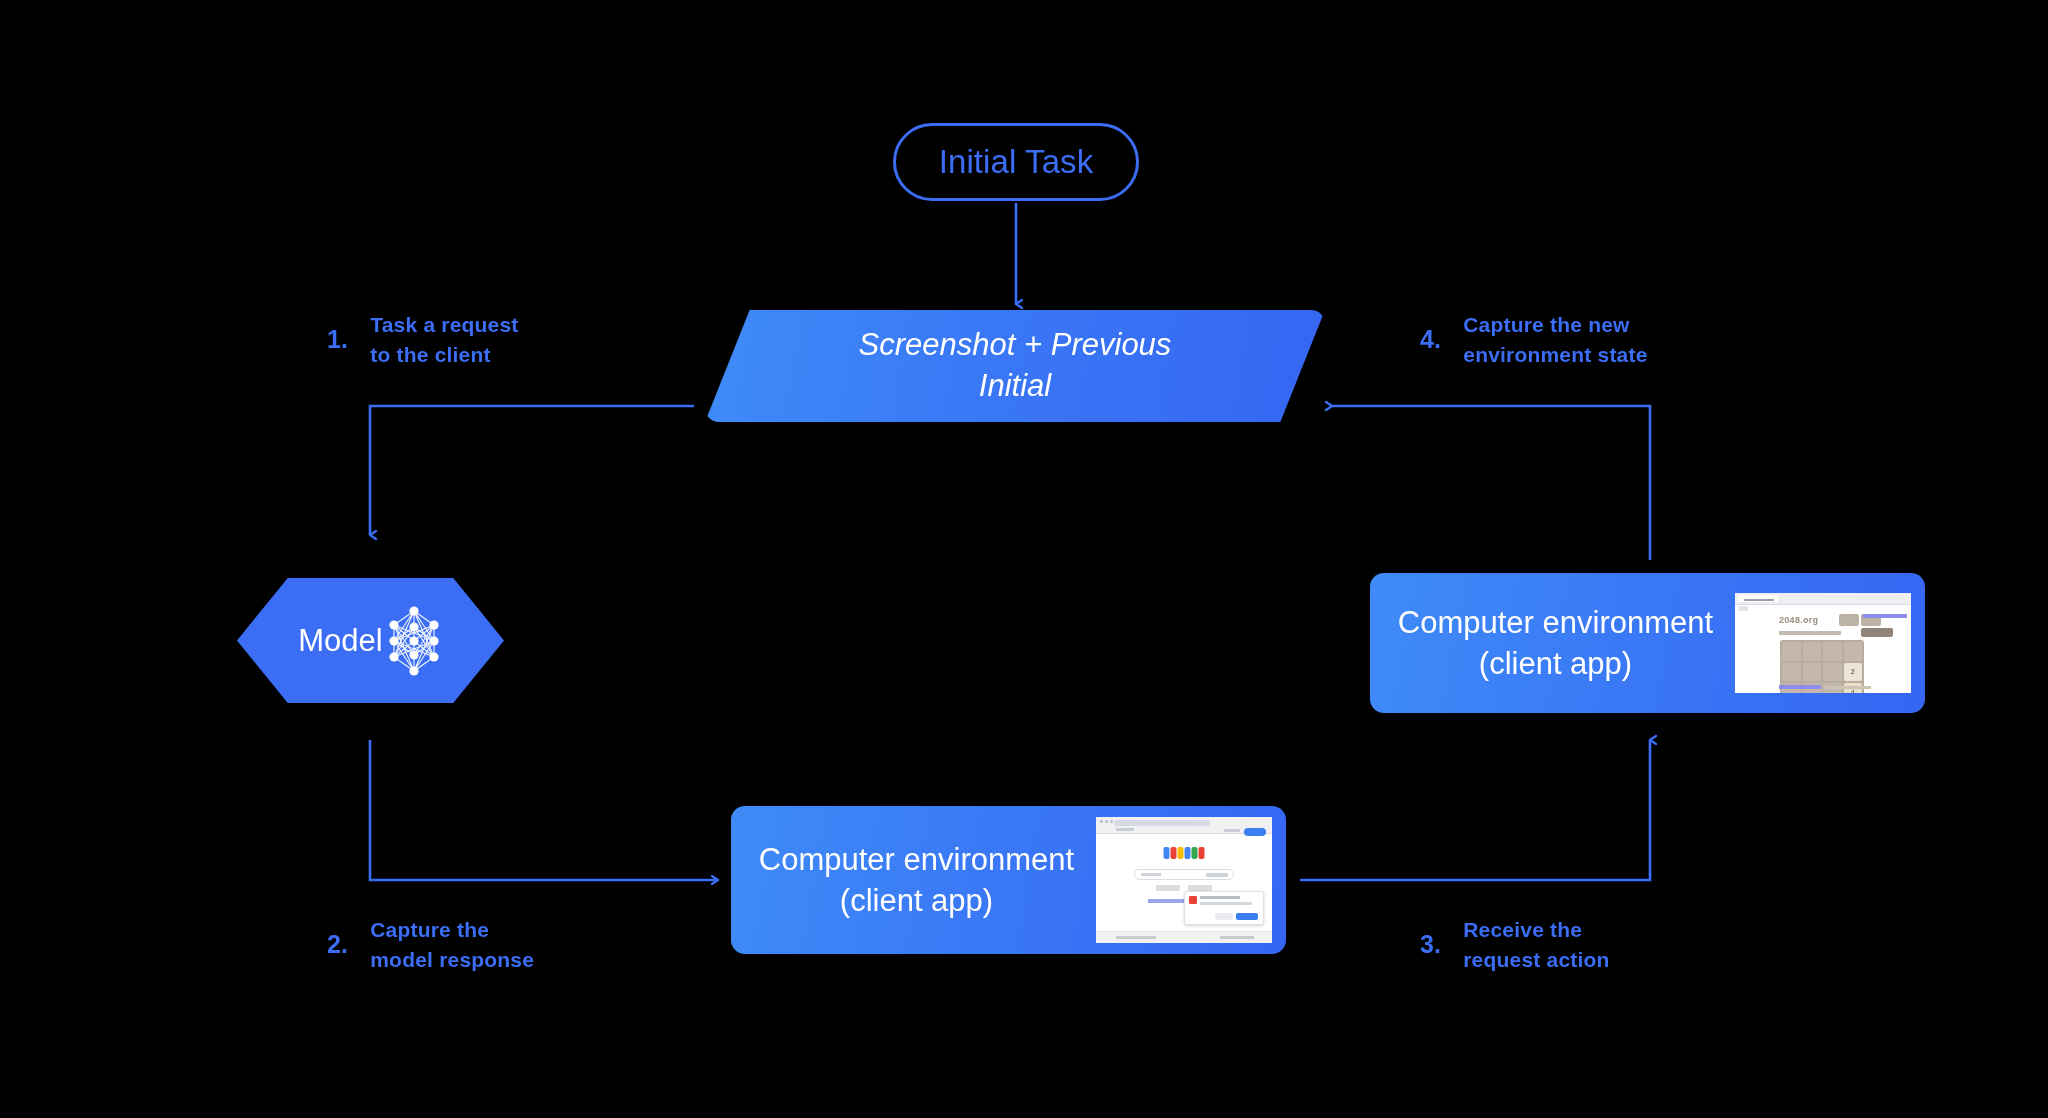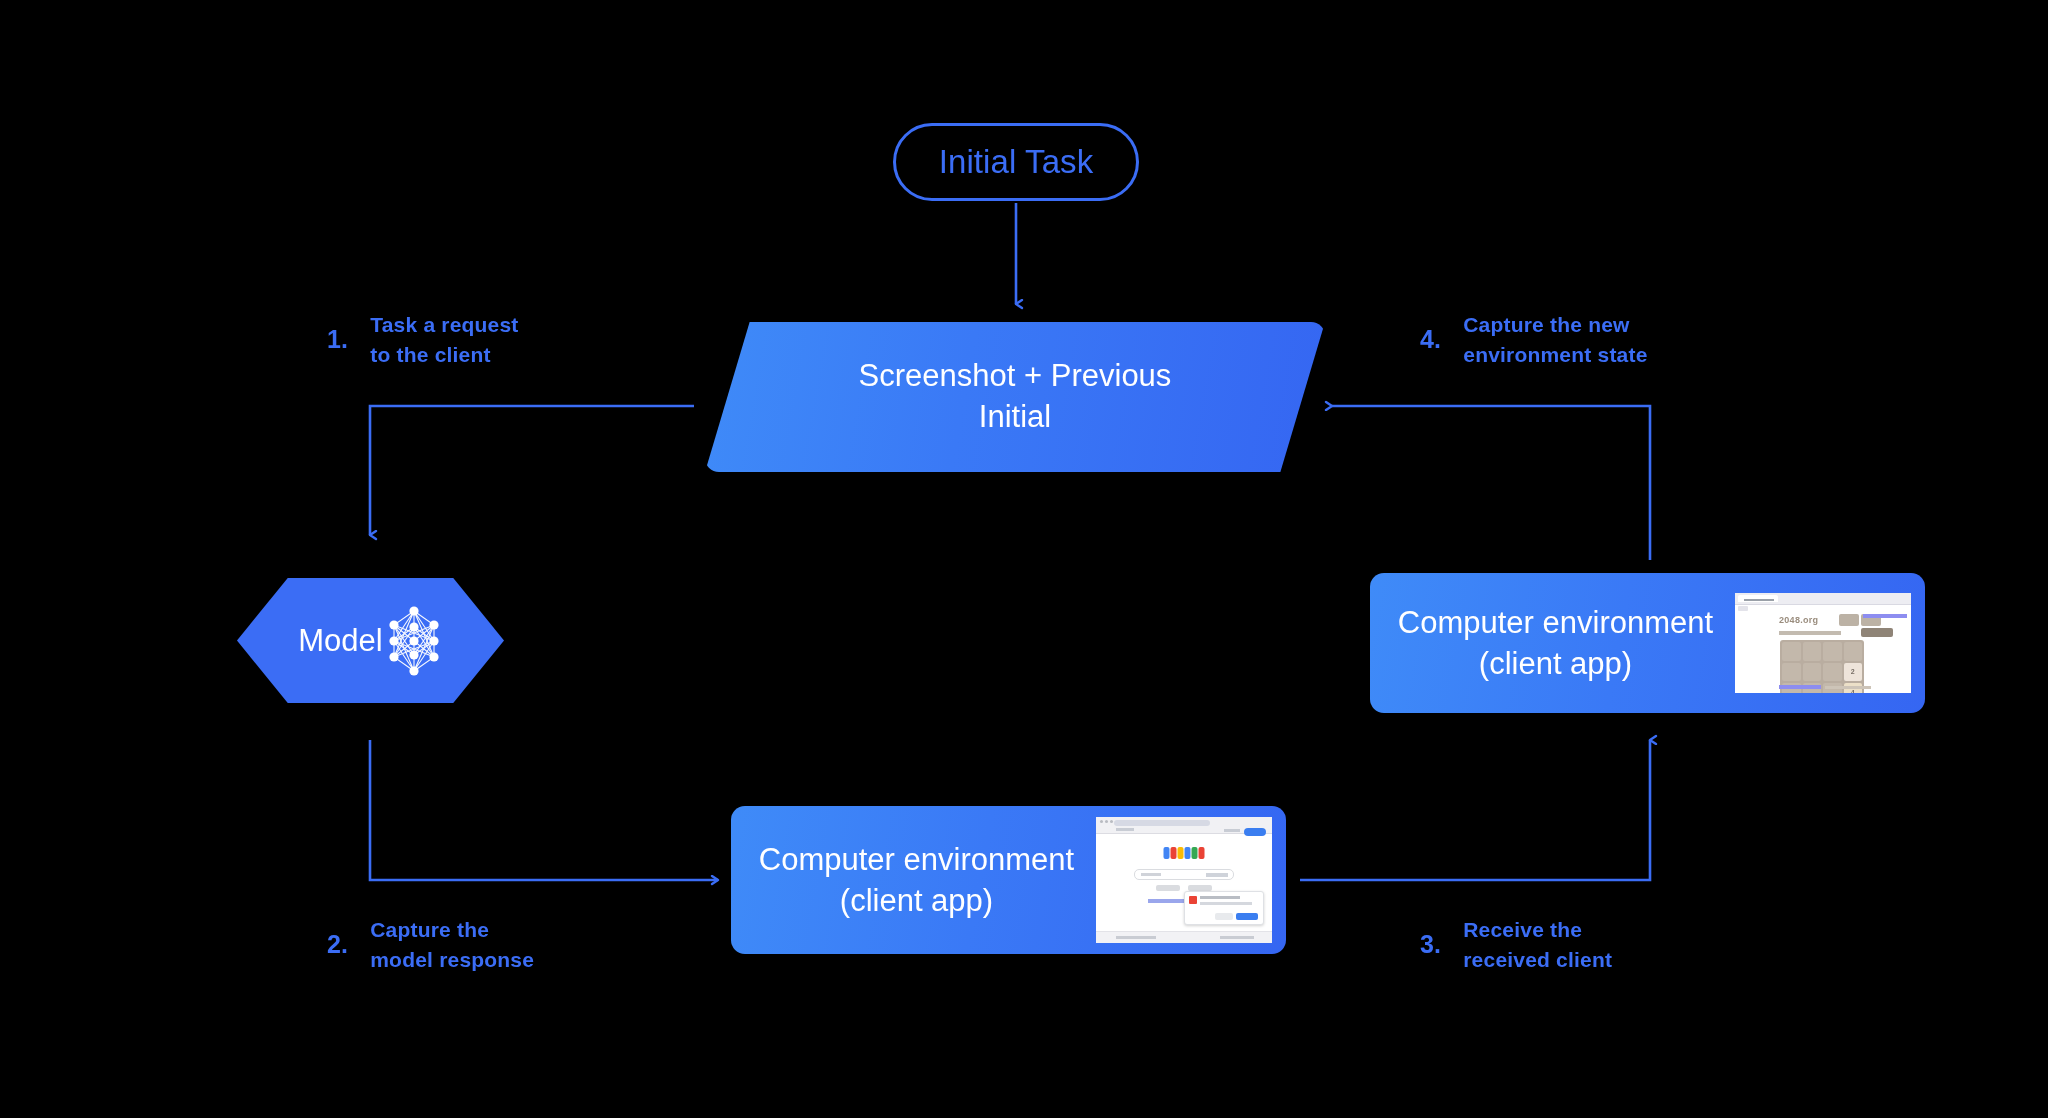--- a/index.html
+++ b/index.html
@@ -47,23 +47,24 @@
   .pill-label {
     color: #3b6df5;
     font-size: 33px;
     letter-spacing: .1px;
   }
 
   
   .parallelogram-wrap {
     position: absolute;
     left: 705px;
-    top: 322px;
+    top: 310px;
     width: 620px;
-    height: 150px;
+    height: 112px;
+    font-style: italic;
   }
   .parallelogram-shape {
     position: absolute;
     inset: 0;
     background: linear-gradient(100deg, #3f8bf8 0%, #3a79f6 42%, #3566f2 100%);
     clip-path: polygon(7.2% 0%, 100% 0%, 92.8% 100%, 0% 100%);
     border-radius: 14px;
   }
   .parallelogram-text {
     position: absolute;
@@ -509,17 +510,17 @@
     <span class="step-text">
       <span>Capture the</span><br>
       <span>model response</span>
     </span>
   </div>
 
   <div class="step s3">
     <span class="step-num">3.</span>
     <span class="step-text">
       <span>Receive the</span><br>
-      <span>received client</span>
+      <span>request action</span>
     </span>
   </div>
 
 </div>
 
 </body></html>

